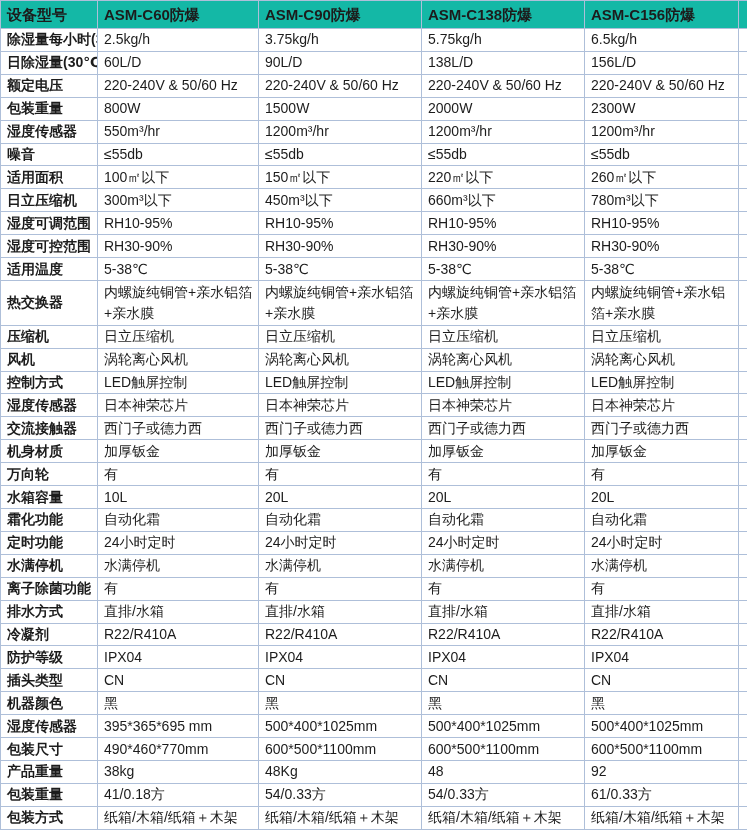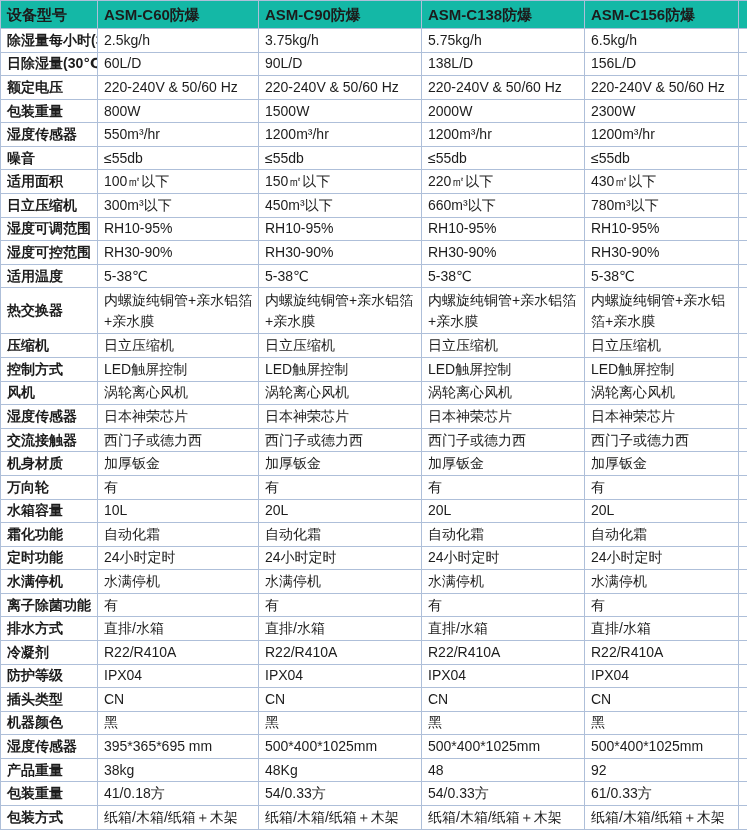--- a/index.html
+++ b/index.html
@@ -121,21 +121,21 @@
         <td class="value-cell">≤55db</td>
         <td class="value-cell">≤55db</td>
         <td class="value-cell">≤55db</td>
         <td class="sliver-cell"></td>
       </tr>
       <tr>
         <td class="label-cell">适用面积</td>
         <td class="value-cell">100㎡以下</td>
         <td class="value-cell">150㎡以下</td>
         <td class="value-cell">220㎡以下</td>
-        <td class="value-cell">430㎡以下</td>
+        <td class="value-cell">260㎡以下</td>
         <td class="sliver-cell"></td>
       </tr>
       <tr>
         <td class="label-cell">日立压缩机</td>
         <td class="value-cell">300m³以下</td>
         <td class="value-cell">450m³以下</td>
         <td class="value-cell">660m³以下</td>
         <td class="value-cell">780m³以下</td>
         <td class="sliver-cell"></td>
       </tr>
@@ -173,36 +173,36 @@
       </tr>
       <tr>
         <td class="label-cell">压缩机</td>
         <td class="value-cell">日立压缩机</td>
         <td class="value-cell">日立压缩机</td>
         <td class="value-cell">日立压缩机</td>
         <td class="value-cell">日立压缩机</td>
         <td class="sliver-cell"></td>
       </tr>
       <tr>
+        <td class="label-cell">风机</td>
+        <td class="value-cell">涡轮离心风机</td>
+        <td class="value-cell">涡轮离心风机</td>
+        <td class="value-cell">涡轮离心风机</td>
+        <td class="value-cell">涡轮离心风机</td>
+        <td class="sliver-cell"></td>
+      </tr>
+      <tr>
         <td class="label-cell">控制方式</td>
         <td class="value-cell">LED触屏控制</td>
         <td class="value-cell">LED触屏控制</td>
         <td class="value-cell">LED触屏控制</td>
         <td class="value-cell">LED触屏控制</td>
         <td class="sliver-cell"></td>
       </tr>
       <tr>
-        <td class="label-cell">风机</td>
-        <td class="value-cell">涡轮离心风机</td>
-        <td class="value-cell">涡轮离心风机</td>
-        <td class="value-cell">涡轮离心风机</td>
-        <td class="value-cell">涡轮离心风机</td>
-        <td class="sliver-cell"></td>
-      </tr>
-      <tr>
         <td class="label-cell">湿度传感器</td>
         <td class="value-cell">日本神荣芯片</td>
         <td class="value-cell">日本神荣芯片</td>
         <td class="value-cell">日本神荣芯片</td>
         <td class="value-cell">日本神荣芯片</td>
         <td class="sliver-cell"></td>
       </tr>
       <tr>
         <td class="label-cell">交流接触器</td>
         <td class="value-cell">西门子或德力西</td>
@@ -309,20 +309,28 @@
       </tr>
       <tr>
         <td class="label-cell">湿度传感器</td>
         <td class="value-cell">395*365*695 mm</td>
         <td class="value-cell">500*400*1025mm</td>
         <td class="value-cell">500*400*1025mm</td>
         <td class="value-cell">500*400*1025mm</td>
         <td class="sliver-cell"></td>
       </tr>
       <tr>
+        <td class="label-cell">包装尺寸</td>
+        <td class="value-cell">490*460*770mm</td>
+        <td class="value-cell">600*500*1100mm</td>
+        <td class="value-cell">600*500*1100mm</td>
+        <td class="value-cell">600*500*1100mm</td>
+        <td class="sliver-cell"></td>
+      </tr>
+      <tr>
         <td class="label-cell">产品重量</td>
         <td class="value-cell">38kg</td>
         <td class="value-cell">48Kg</td>
         <td class="value-cell">48</td>
         <td class="value-cell">92</td>
         <td class="sliver-cell"></td>
       </tr>
       <tr>
         <td class="label-cell">包装重量</td>
         <td class="value-cell">41/0.18方</td>

